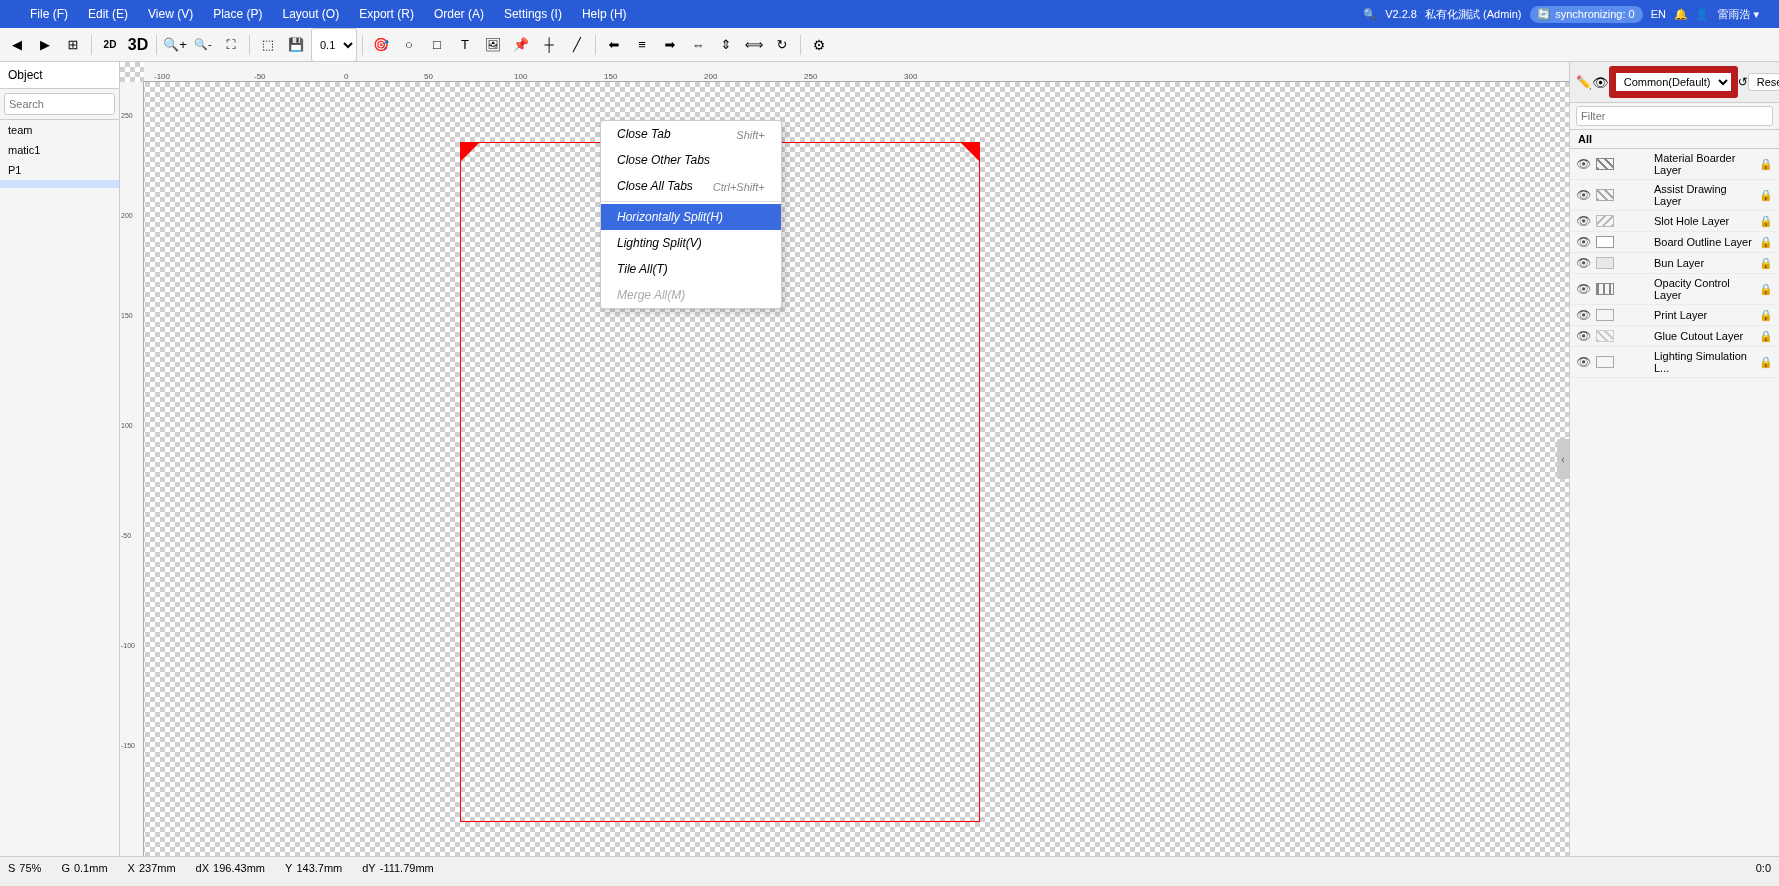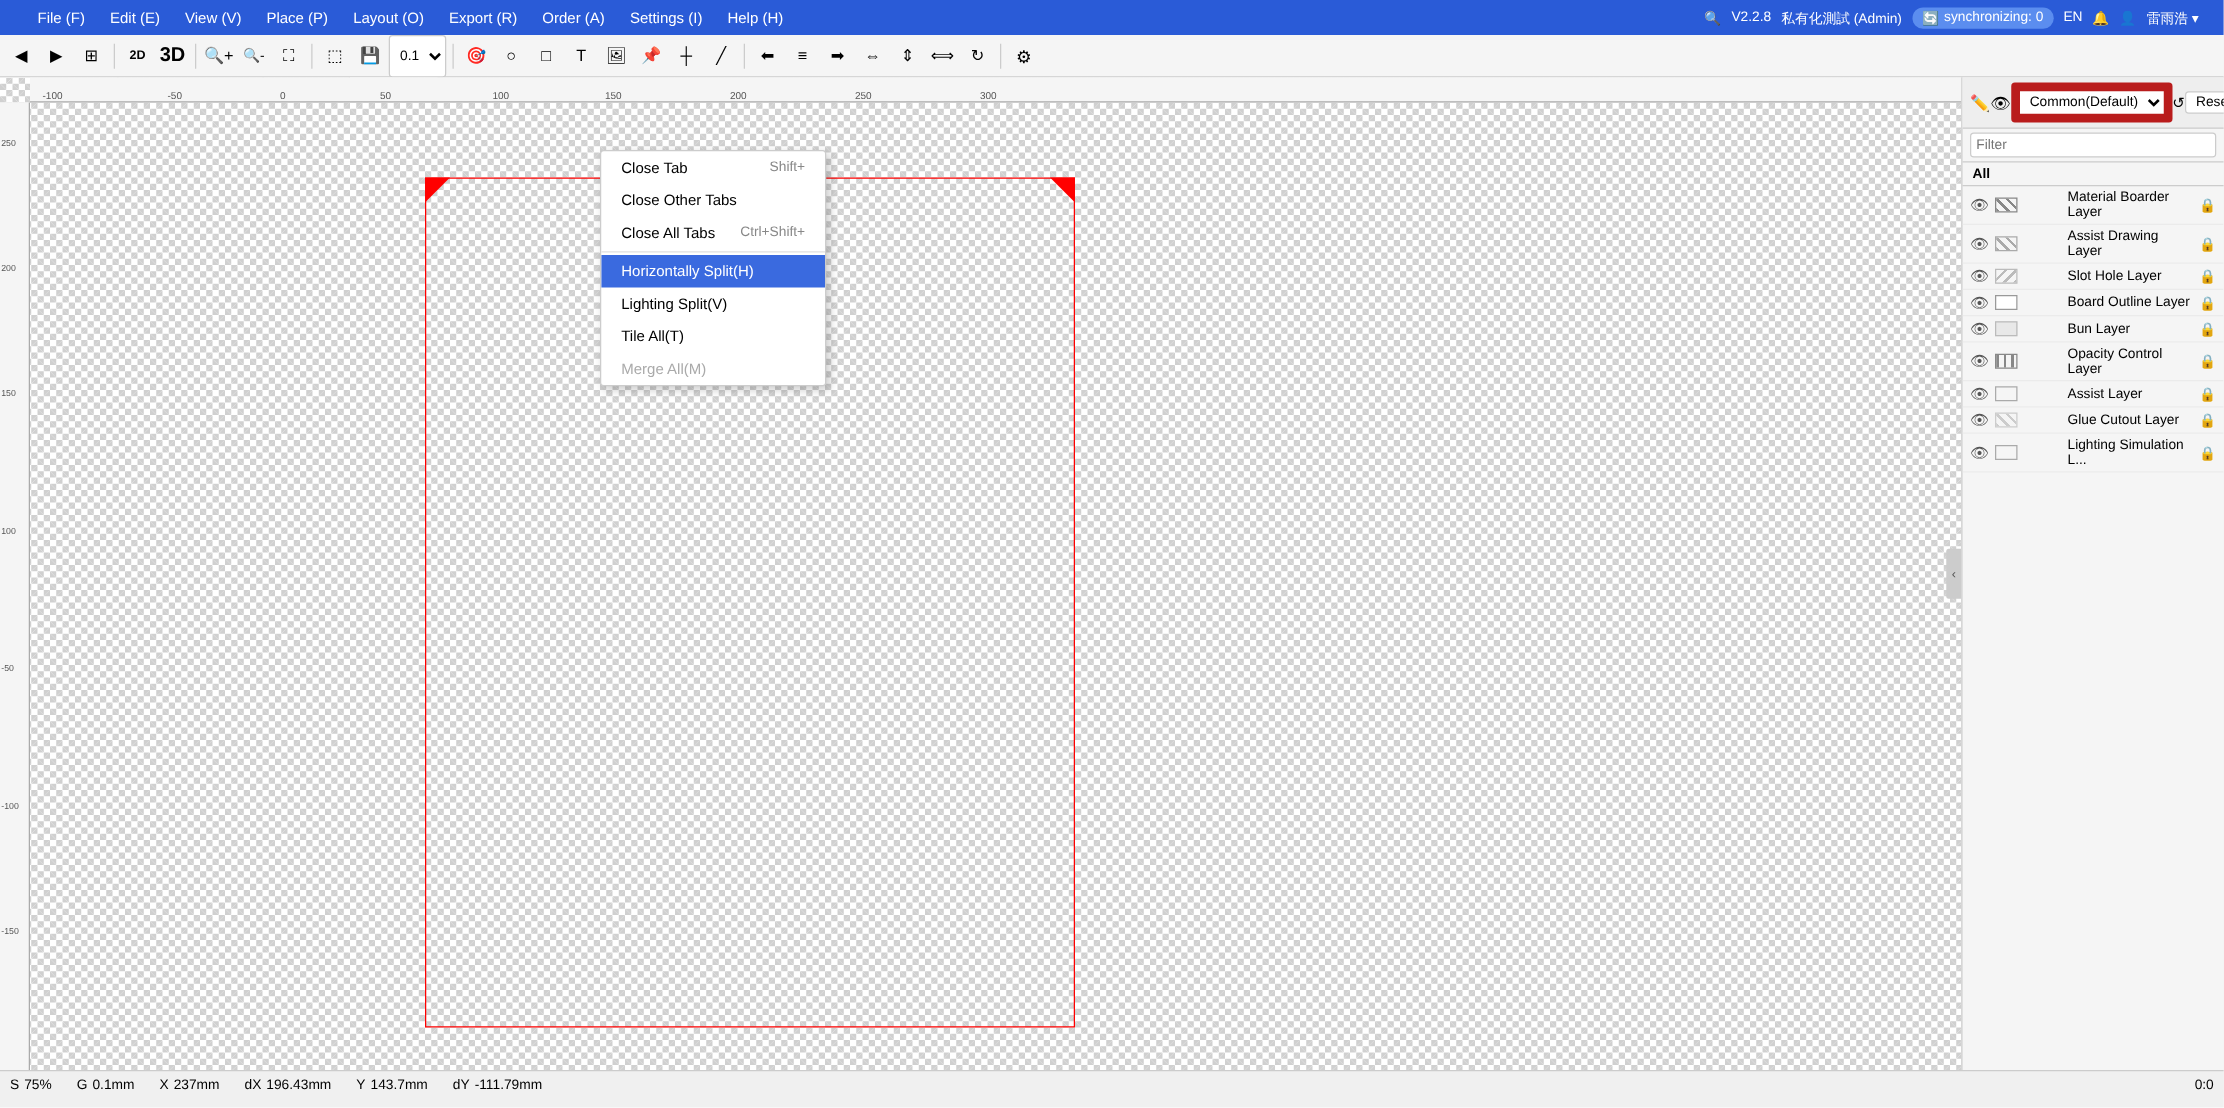--- a/index.html
+++ b/index.html
@@ -146,22 +146,22 @@
       background: white;
       border: 1px solid #ccc;
       box-shadow: 3px 3px 8px rgba(0,0,0,0.2);
       min-width: 180px;
       z-index: 1000;
       border-radius: 3px;
       overflow: hidden;
     }
     .context-menu-item {
       padding: 6px 16px; cursor: pointer; display: flex;
-      align-items: center; justify-content: space-between;
-      font-size: 12px; white-space: nowrap;
+      align-items: flex-end; justify-content: space-between;
+      font-size: 12px; white-space: nowrap; font-style: italic;
     }
     .context-menu-item.highlighted { background: #3a6adf; color: white; }
     .context-menu-item.disabled { color: #aaa; cursor: default; }
     .context-menu-sep { height: 1px; background: #e0e0e0; margin: 2px 0; }
     .shortcut { font-size: 11px; color: #888; margin-left: 20px; }
 
     
     .right-panel {
       width: 210px; background: #f5f5f5; border-left: 1px solid #ccc;
       display: flex; flex-direction: column; position: relative;
@@ -282,20 +282,32 @@
   <button class="toolbar-btn">⇔</button>
   <button class="toolbar-btn">⇕</button>
   <button class="toolbar-btn">⟺</button>
   <button class="toolbar-btn">↻</button>
   <div class="toolbar-sep"></div>
   <button class="toolbar-btn" style="font-size:14px;">⚙</button>
 </div>
 
 <div class="main-layout">
 
+  <div class="left-panel">
+    <div class="left-panel-tab">Object</div>
+    <div class="left-panel-search">
+      <input type="text" placeholder="Search" style="">
+    </div>
+    <div class="left-panel-items">
+      <div class="left-panel-item">team</div>
+      <div class="left-panel-item">matic1</div>
+      <div class="left-panel-item">P1</div>
+      <div class="left-panel-item selected"></div>
+    </div>
+  </div>
 
   <div class="canvas-area">
 
     <div class="tab-bar">
       <div class="tab">
         <span>🏠</span>
         <span>Start Page</span>
       </div>
       <div class="tab">
         <span>📄</span>
@@ -430,21 +442,21 @@
       <div class="layer-item">
         <span class="eye-icon">👁</span>
         <div class="layer-swatch" style="background: repeating-linear-gradient(90deg, #888 0px, #888 2px, transparent 2px, transparent 6px); border-color:#888;"></div>
         <span class="layer-name">Opacity Control Layer</span>
         <span class="layer-lock">🔒</span>
       </div>
 
       <div class="layer-item">
         <span class="eye-icon">👁</span>
         <div class="layer-swatch" style="background: repeating-radial-gradient(circle, #aaa 1px, transparent 1px) 0 0 / 5px 5px; border-color:#aaa;"></div>
-        <span class="layer-name">Assist Layer</span>
+        <span class="layer-name">Print Layer</span>
         <span class="layer-lock">🔒</span>
       </div>
 
       <div class="layer-item">
         <span class="eye-icon">👁</span>
         <div class="layer-swatch" style="background: repeating-linear-gradient(45deg, #ccc 0px, #ccc 2px, transparent 2px, transparent 6px); border-color:#ccc;"></div>
         <span class="layer-name">Glue Cutout Layer</span>
         <span class="layer-lock">🔒</span>
       </div>
 

